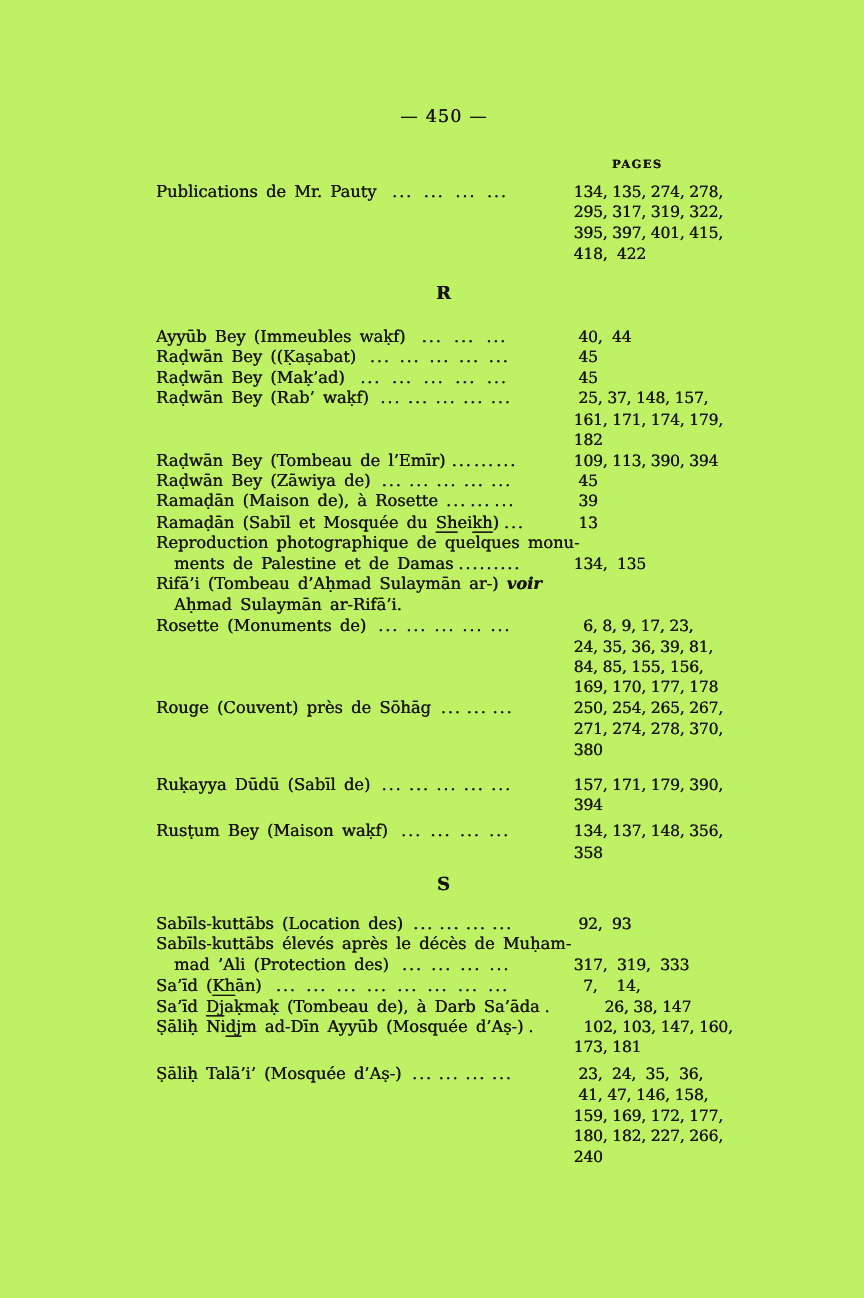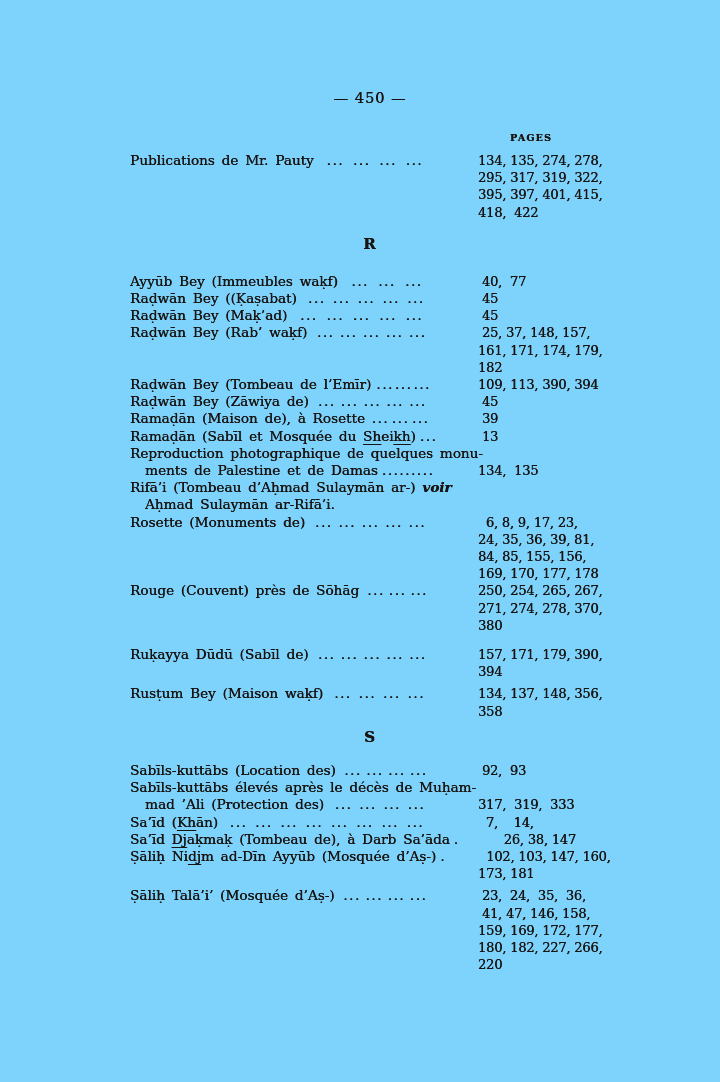--- a/index.html
+++ b/index.html
@@ -1,19 +1,19 @@
 <!DOCTYPE html>
 <html><head>
 <meta charset="utf-8">
 <style>
   html,body { margin:0; padding:0; background:#ffffff; }
   .page {
     position:relative;
     width:720px; height:1082px;
-    background:#7dd3fc;
+    background:#bef264;
     font-family:"DejaVu Serif", serif;
     color:#191411;
     overflow:hidden;
     text-shadow:0.3px 0 0 currentColor; 
   }
   .content { padding:90px 110px 0 130px; box-sizing:border-box; }
 
   .pagenum {
     text-align:center;
     font-size:14.5px;
@@ -95,21 +95,21 @@
         </div>
         <div class="sec-h">R</div>
         <div class="entry">
           <div class="line">
             <span class="nm">Ayyūb Bey (Immeubles waḳf)</span>
             <span class="dots">
               <span class="dg">...</span>
               <span class="dg">...</span>
               <span class="dg">...</span>
             </span>
-            <span class="pg"> 40,  77</span>
+            <span class="pg"> 40,  44</span>
           </div>
         </div>
         <div class="entry">
           <div class="line">
             <span class="nm">Raḍwān Bey ((Ḳaṣabat)</span>
             <span class="dots">
               <span class="dg">...</span>
               <span class="dg">...</span>
               <span class="dg">...</span>
               <span class="dg">...</span>
@@ -393,18 +393,18 @@
             <span class="pg">159, 169, 172, 177,</span>
           </div>
           <div class="line">
             <span class="nm"></span>
             <span class="dots"></span>
             <span class="pg">180, 182, 227, 266,</span>
           </div>
           <div class="line">
             <span class="nm"></span>
             <span class="dots"></span>
-            <span class="pg">220</span>
+            <span class="pg">240</span>
           </div>
         </div>
       </div>
   </div>
 </div>
 
 </body></html>

